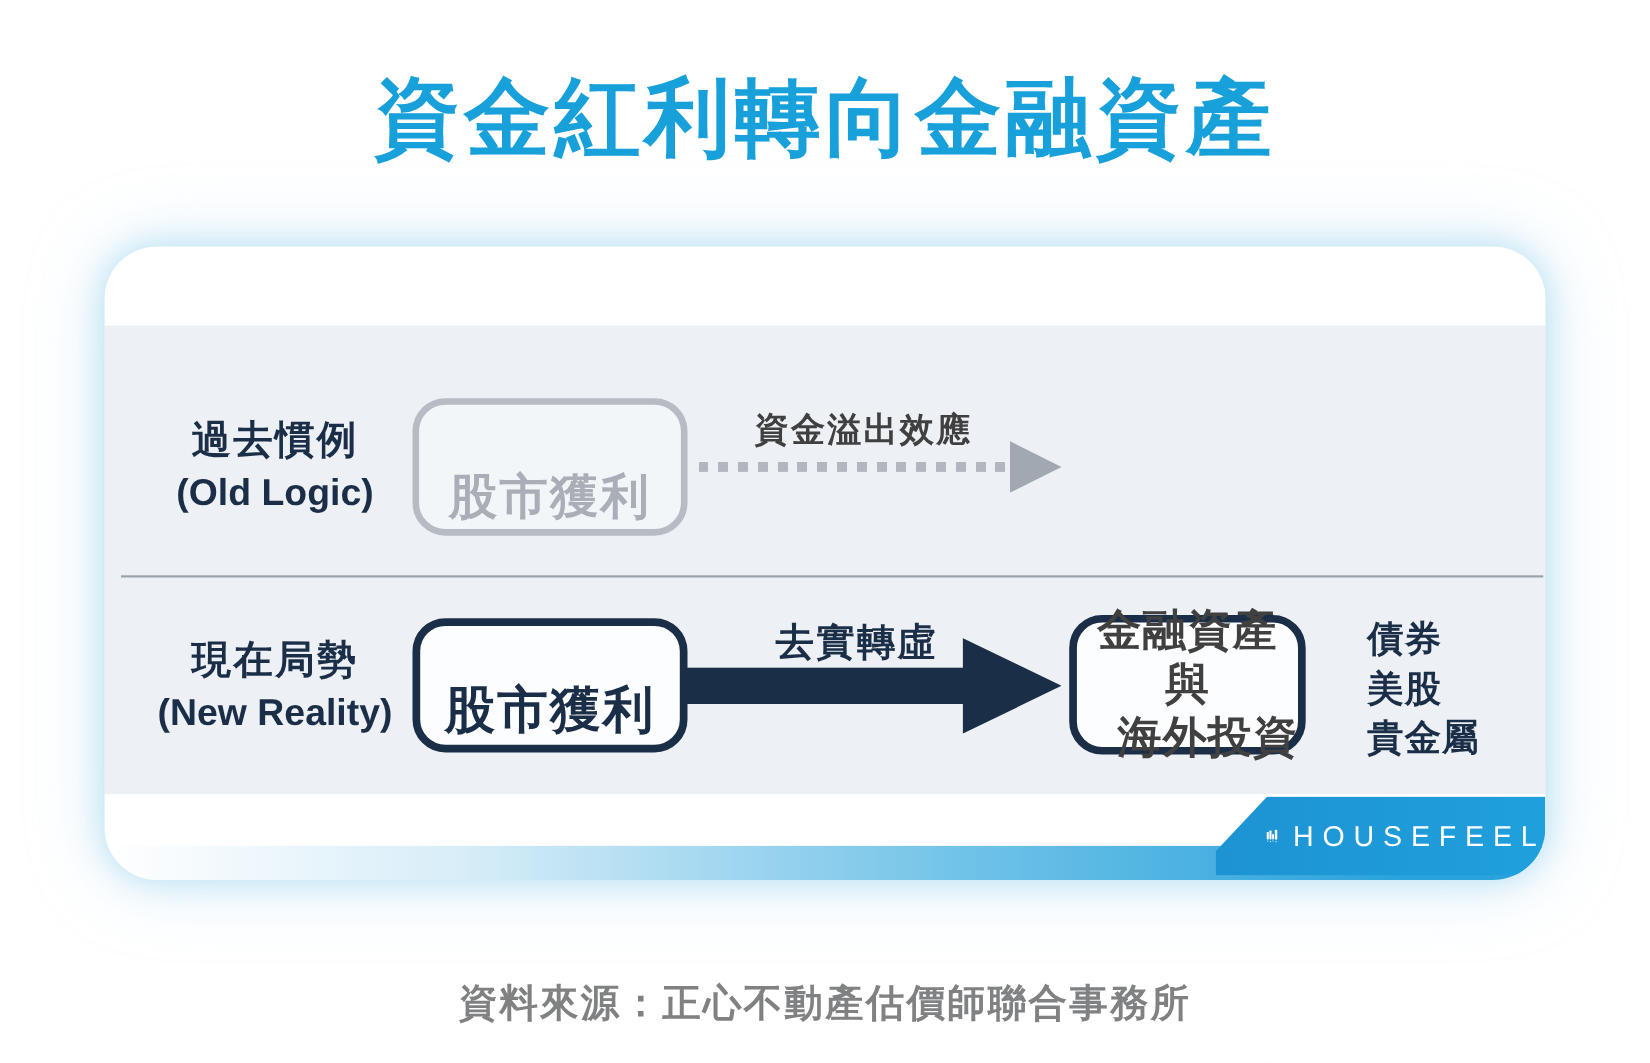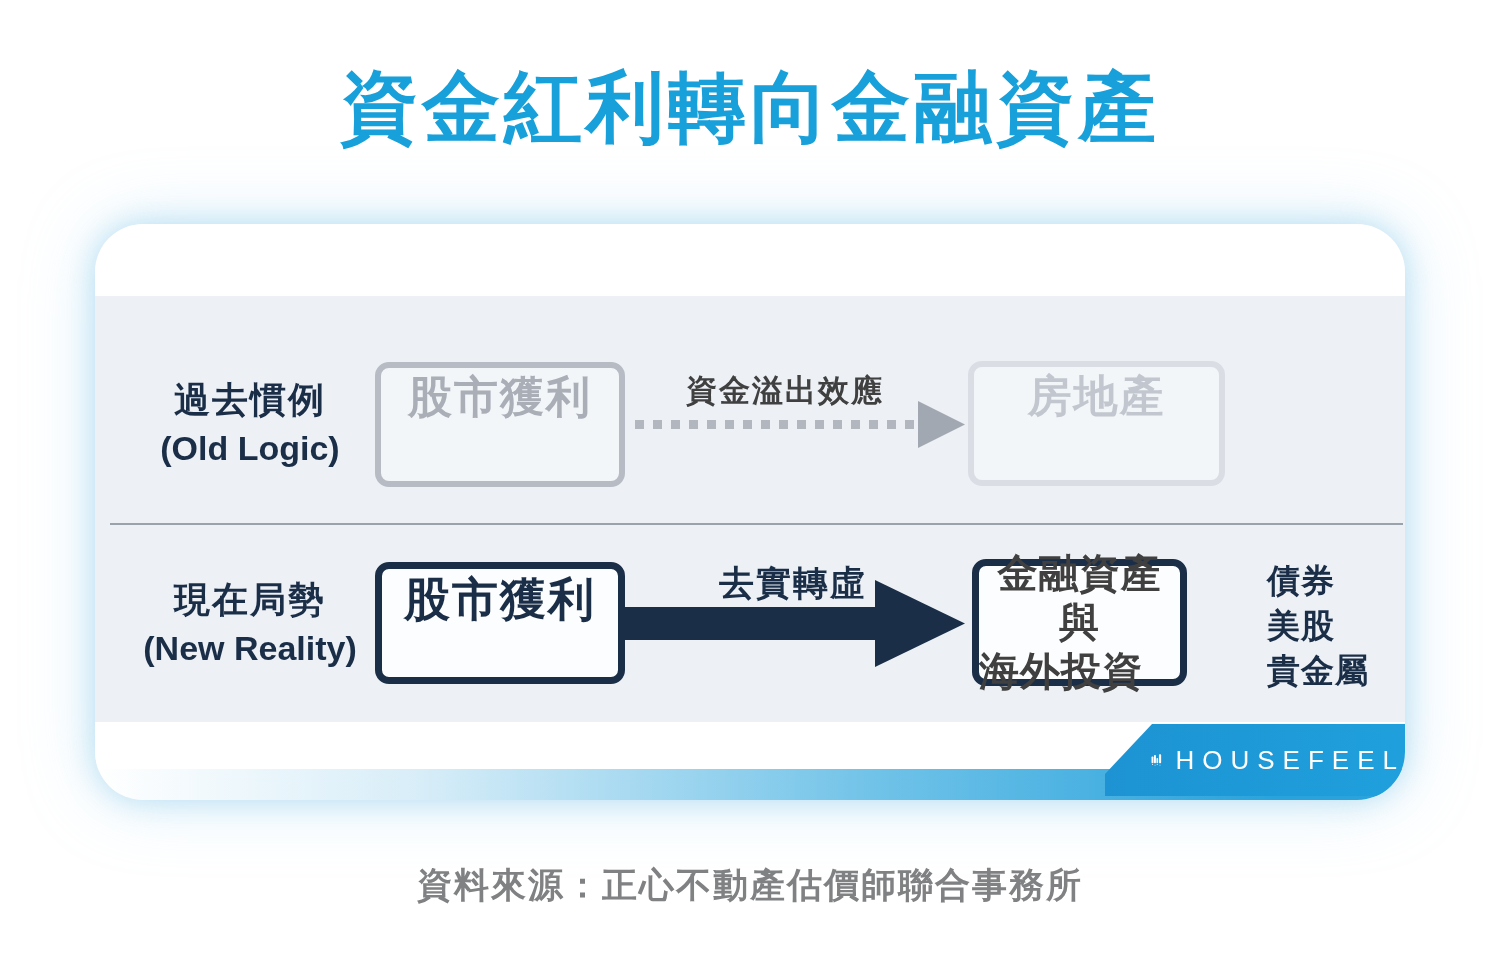--- a/index.html
+++ b/index.html
@@ -24,61 +24,61 @@
 
   .divider { position:absolute; top:299px; left:15px; width:1293px; height:2px; background:#9aa3ac; }
 
   .row-label { position:absolute; left:5px; width:300px; text-align:center; color:#1b2e47; }
   .row-label .zh { font-size:36px; font-weight:800; letter-spacing:2px; }
   .row-label .en { font-size:34px; font-weight:600; margin-top:4px; }
   .row-label.r1 { top:152px; }
   .row-label.r2 { top:352px; }
 
   .nodebox {
-    position:absolute; border-radius:14px;
-    display:flex; align-items:flex-start; justify-content:center;
+    position:absolute; border-radius:30px;
+    display:flex; align-items:flex-end; justify-content:center;
     font-weight:800; letter-spacing:2px; text-align:center;
   }
   .box-old-src { left:280px; top:138px; width:250px; height:125px;
     border:6px solid #b6bbc4; background:#f3f6f9; color:#a9aeb7; font-size:44px; }
   .box-old-tgt { left:873px; top:137px; width:257px; height:125px;
     border:6px solid #dadee4; background:#f3f6f9; color:#c2c7cf; font-size:44px; }
   .box-new-src { left:280px; top:338px; width:250px; height:122px;
     border:7px solid #1b2e47; background:#fcfdfe; color:#1b2e47; font-size:46px; }
   .box-new-tgt { left:877px; top:335px; width:215px; height:127px;
     border:7px solid #1b2e47; background:#fcfdfe; color:#404040;
     font-size:40px; flex-direction:column; line-height:1.22; letter-spacing:1px; }
 
   .arrow1-label { position:absolute; left:540px; top:146px; width:300px; text-align:center;
     font-size:31px; font-weight:700; color:#404040; letter-spacing:2px; }
   .dotted-line { position:absolute; left:540px; top:196px; width:285px; height:9px;
     background:repeating-linear-gradient(90deg,#b2b7bf 0 9px,transparent 9px 18px); }
   .arrowhead-gray { position:absolute; left:823px; top:177px; width:47px; height:47px;
     background:#a2a8b1; clip-path:polygon(0 0,100% 50%,0 100%); }
 
-  .arrow2-label { position:absolute; left:548px; top:336px; width:300px; text-align:center;
+  .arrow2-label { position:absolute; left:534px; top:336px; width:300px; text-align:center;
     font-size:35px; font-weight:800; color:#1b2e47; letter-spacing:2px; }
   .arrow-shaft { position:absolute; left:528px; top:383px; width:257px; height:33px; background:#1b2e47; }
   .arrowhead-navy { position:absolute; left:780px; top:356px; width:90px; height:87px;
     background:#1b2e47; clip-path:polygon(0 0,100% 50%,0 100%); }
 
   .side-list { position:absolute; left:1148px; top:334px; color:#1b2e47;
-    font-size:33px; font-weight:800; line-height:45px; letter-spacing:1px;margin-left:24px; }
+    font-size:33px; font-weight:800; line-height:45px; letter-spacing:1px; }
 
   .banner {
     position:absolute; top:500px; left:1010px; width:300px; height:72px;
     background:linear-gradient(90deg,#1d93d3,#1fa0dc);
     clip-path:polygon(47px 0, 100% 0, 100% 100%, 0 100%, 0 50px);
     display:flex; align-items:center; padding-left:46px; gap:13px;
   }
   .banner-name { color:#ffffff; font-size:26px; font-weight:500; letter-spacing:8px; }
   .banner-logo { width:42px; height:46px; }
 
   .footer-source {
-    position:absolute; top:862px; left:0; width:100%; text-align:center;
+    position:absolute; top:889px; left:0; width:100%; text-align:center;
     font-size:35px; font-weight:600; color:#7f8183; letter-spacing:2px;
   }
 </style>
 </head>
 <body>
 
 <div id="stage">
 
   <h1 class="page-title">資金紅利轉向金融資產</h1>
 
@@ -93,23 +93,20 @@
     </div>
 
     <div class="nodebox box-old-src">
       <span>股市獲利</span>
     </div>
 
     <div class="arrow1-label">資金溢出效應</div>
     <div class="dotted-line"></div>
     <div class="arrowhead-gray"></div>
 
-    <div class="nodebox box-old-tgt">
-      <span>房地產</span>
-    </div>
 
     <div class="divider"></div>
 
     <div class="row-label r2">
       <div class="zh">現在局勢</div>
       <div class="en">(New Reality)</div>
     </div>
 
     <div class="nodebox box-new-src">
       <span>股市獲利</span>

